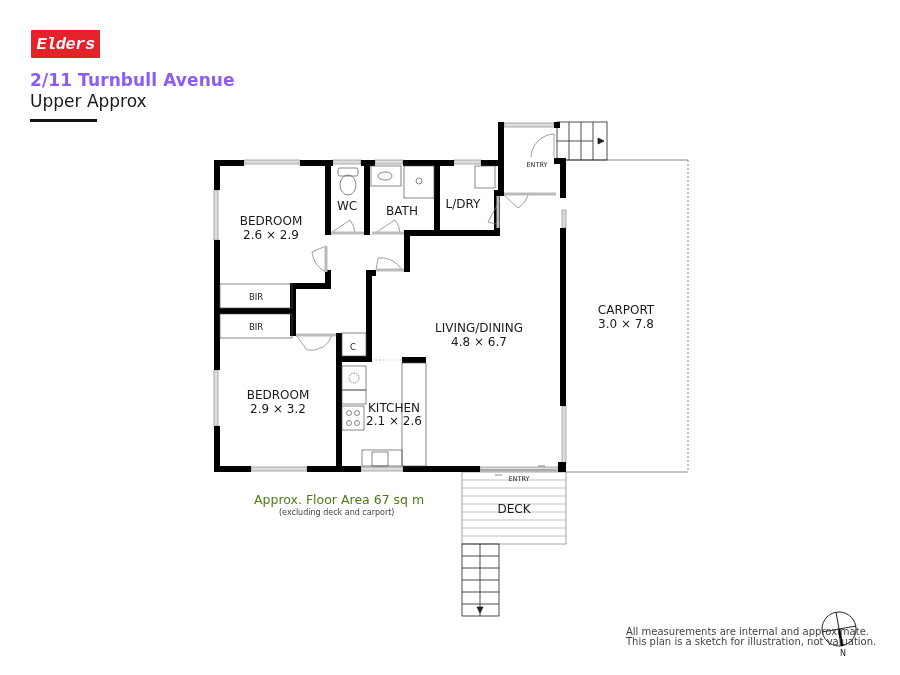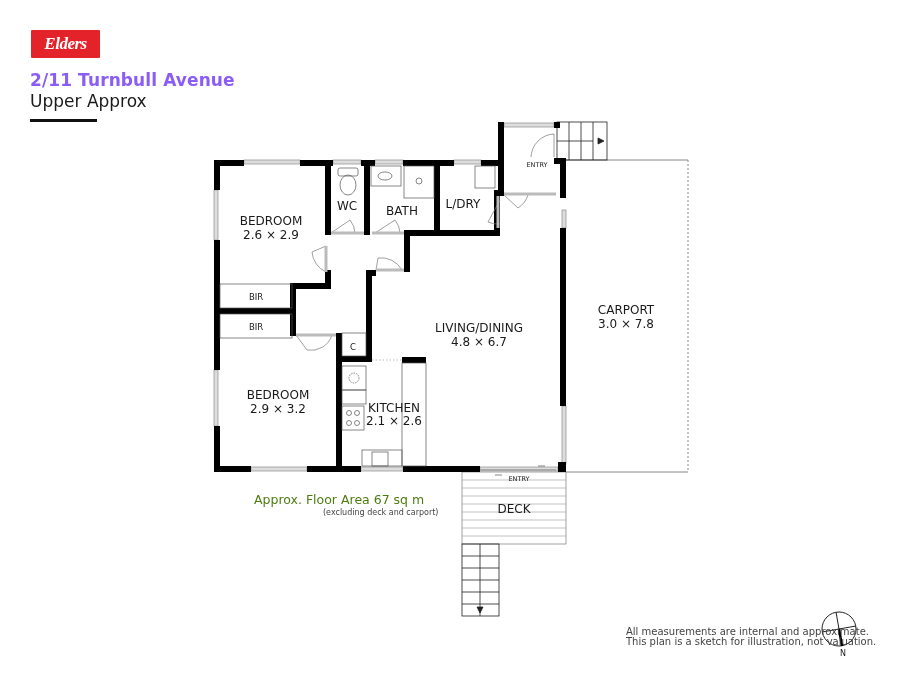--- a/index.html
+++ b/index.html
@@ -1,25 +1,25 @@
 <!DOCTYPE html>
 <html><head>
 <meta charset="utf-8">
 <style>
   html, body { margin:0; padding:0; background:#ffffff; }
   body { width:900px; height:675px; position:relative; overflow:hidden; font-family:"DejaVu Sans", sans-serif; color:#1a1a1a; }
   .logo { position:absolute; left:31px; top:30px; width:69px; height:28px; background:#e3222a; border-radius:1px; display:flex; align-items:center; justify-content:center; }
-  .logo span { color:#fff; font-family:Liberation Serif, serif; font-style:italic; font-weight:bold; font-size:17px; letter-spacing:-0.5px; }
+  .logo span { color:#fff; font-family:Liberation Mono, monospace; font-style:italic; font-weight:bold; font-size:17px; letter-spacing:-0.5px; }
   .addr1 { position:absolute; left:30px; top:70px; font-size:17px; font-weight:bold; color:#8b5cf6; letter-spacing:0.1px; }
   .addr2 { position:absolute; left:30px; top:91px; font-size:17px; color:#1a1a1a; }
   .rule { position:absolute; left:30px; top:119px; width:67px; height:3px; background:#111; }
   svg.plan { position:absolute; left:0; top:0; }
   .lbl { font-family:"DejaVu Sans", sans-serif; fill:#1a1a1a; }
   .area-title { position:absolute; left:254px; top:492px; font-size:12.5px; color:#4d7c0f; }
-  .area-sub { position:absolute; left:279px; top:508px; font-size:8px; color:#444;margin-left:44px; }
+  .area-sub { position:absolute; left:279px; top:508px; font-size:8px; color:#444; }
   .disc { position:absolute; left:626px; top:627px; font-size:10px; color:#444; line-height:10px; }
 </style>
 </head>
 <body>
 
 <div class="logo">
   <span>Elders</span>
 </div>
 <div class="addr1">2/11 Turnbull Avenue</div>
 <div class="addr2">Upper Approx</div>

